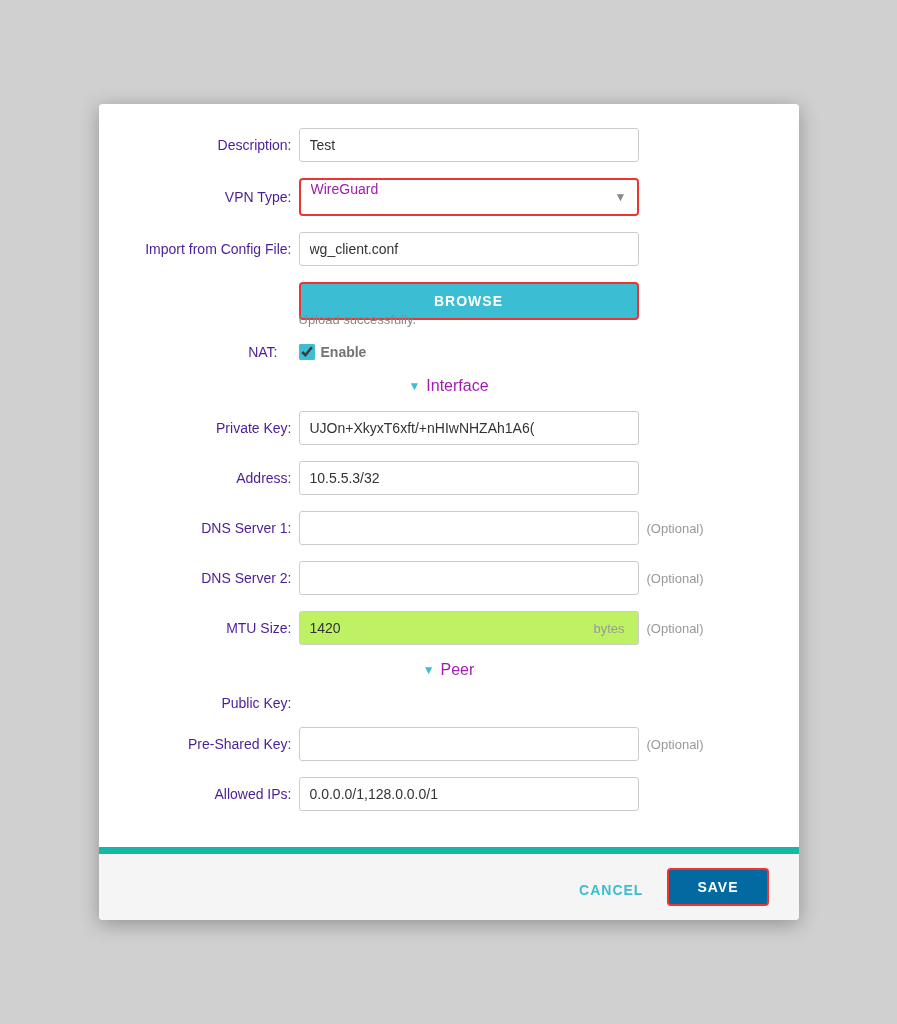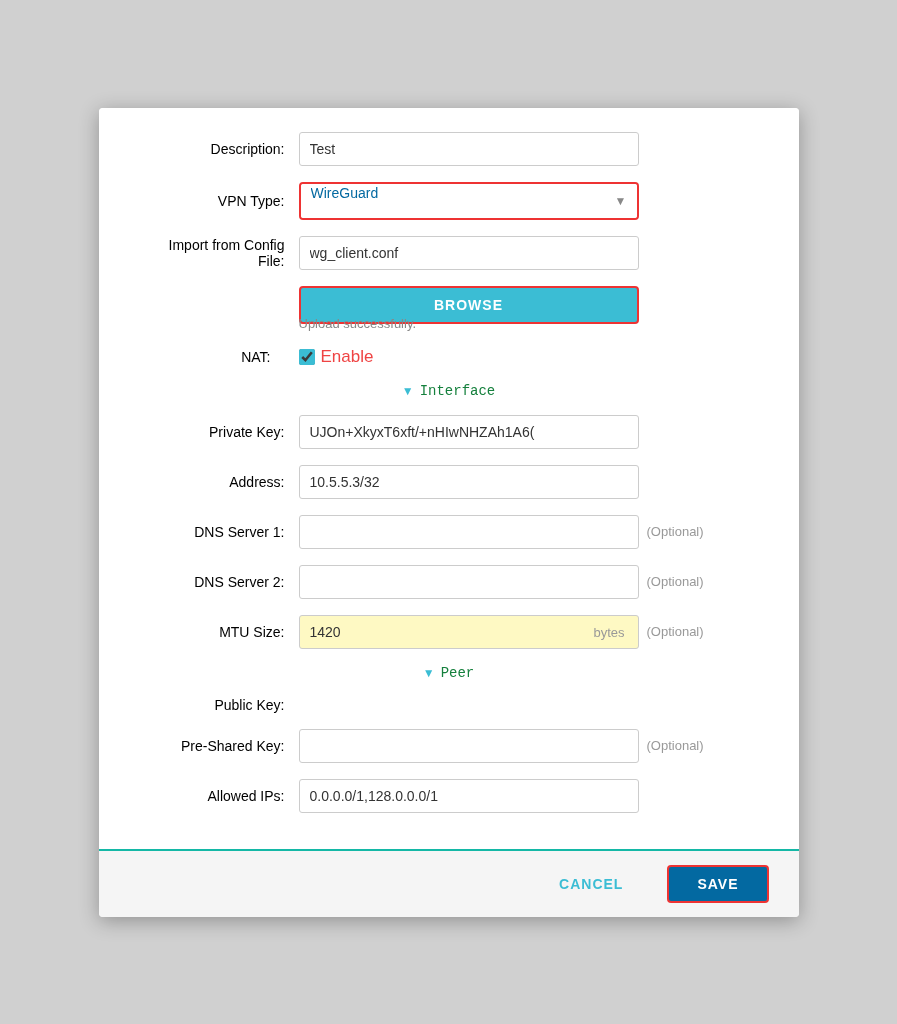--- a/index.html
+++ b/index.html
@@ -46,23 +46,23 @@
     }
     .form-row {
       display: flex;
       align-items: center;
       margin-bottom: 16px;
     }
     .form-label {
       text-align: right;
       width: 160px;
       min-width: 160px;
-      padding-right: 14px;
-      font-size: 14px;
-      color: #000000;
+      padding-right: 7px;
+      font-size: 14px;
+      color: #4c1d95;
     }
     .form-control {
       flex: 1;
       max-width: 340px;
       height: 34px;
       border: 1px solid #ccc;
       border-radius: 3px;
       padding: 0 10px;
       font-size: 14px;
       color: #333;
@@ -74,21 +74,21 @@
       max-width: 340px;
       flex: 1;
     }
     .vpn-type-row select {
       width: 100%;
       height: 34px;
       border: 1px solid #ccc;
       border-radius: 3px;
       padding: 0 30px 16px 10px;
       font-size: 14px;
-      color: #0369a1;
+      color: #a21caf;
       background: #fff;
       appearance: none;
       -webkit-appearance: none;
       cursor: pointer;
       outline: none;
     }
     .select-arrow {
       position: absolute;
       right: 10px;
       top: 50%;
@@ -134,40 +134,40 @@
       margin-bottom: 16px;
     }
     .nat-checkbox {
       accent-color: #3bbdd4;
       width: 16px;
       height: 16px;
       margin-right: 6px;
       cursor: pointer;
     }
     .nat-label-text {
-      font-size: 17px;
-      color: #ef4444;
+      font-size: 14px;
+      color: #737373;
+      font-weight: bold;
     }
     .section-header {
       display: flex;
       align-items: center;
       justify-content: center;
       margin-bottom: 16px;
       margin-top: 4px;
     }
     .section-triangle {
       color: #3bbdd4;
       font-size: 12px;
       margin-right: 6px;
     }
     .section-title {
-      font-size: 14px;
-      color: #15803d;
+      font-size: 16px;
+      color: #a21caf;
       font-weight: normal;
-      font-family: Liberation Mono, monospace;
     }
     .optional-label {
       font-size: 13px;
       color: #999;
       margin-left: 8px;
     }
     .mtu-row {
       display: flex;
       align-items: center;
       margin-bottom: 16px;
@@ -178,40 +178,40 @@
       flex: 1;
     }
     .mtu-input {
       width: 100%;
       height: 34px;
       border: 1px solid #ccc;
       border-radius: 3px;
       padding: 0 50px 0 10px;
       font-size: 14px;
       color: #333;
-      background: #fef9c3;
+      background: #bef264;
       outline: none;
     }
     .mtu-unit {
       position: absolute;
       right: 14px;
       top: 50%;
       transform: translateY(-50%);
       font-size: 13px;
       color: #999;
       pointer-events: none;
     }
     .dialog-footer {
       background: #f5f5f5;
-      border-top: 2px solid #14b8a6;
+      border-top: 7px solid #14b8a6;
       padding: 14px 30px;
       display: flex;
       justify-content: flex-end;
-      align-items: center;
-      gap: 24px;
+      align-items: flex-end;
+      gap: 4px;
     }
     .cancel-btn {
       background: none;
       border: none;
       color: #3bbdd4;
       font-size: 14px;
       font-weight: bold;
       letter-spacing: 1px;
       cursor: pointer;
       padding: 8px 20px;

